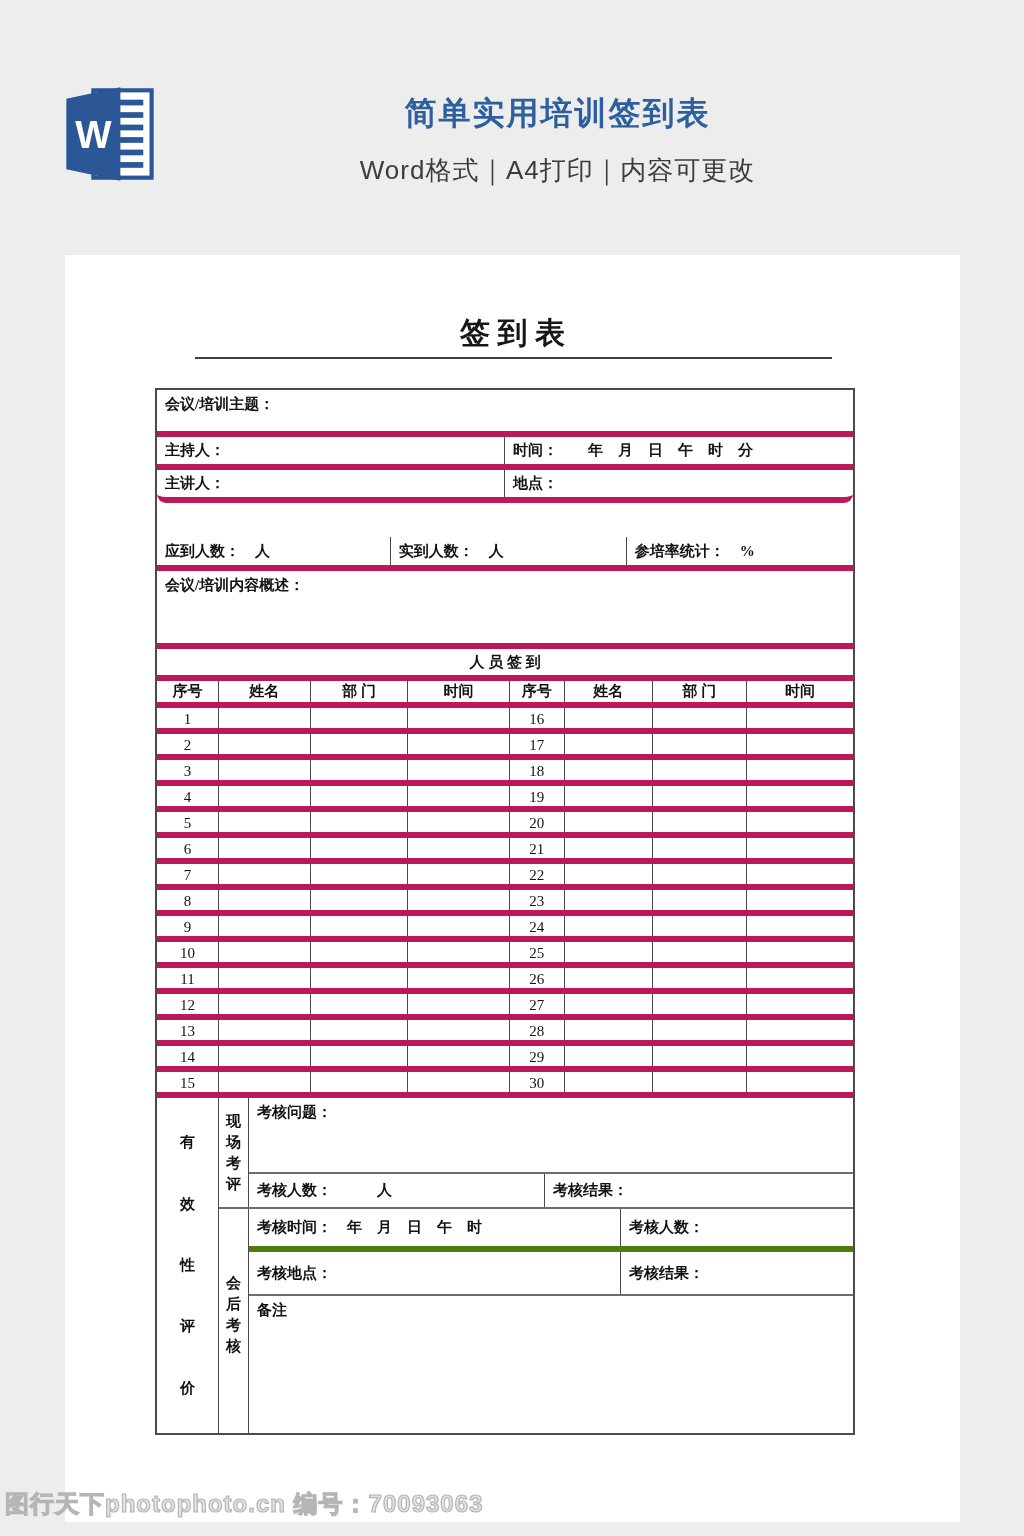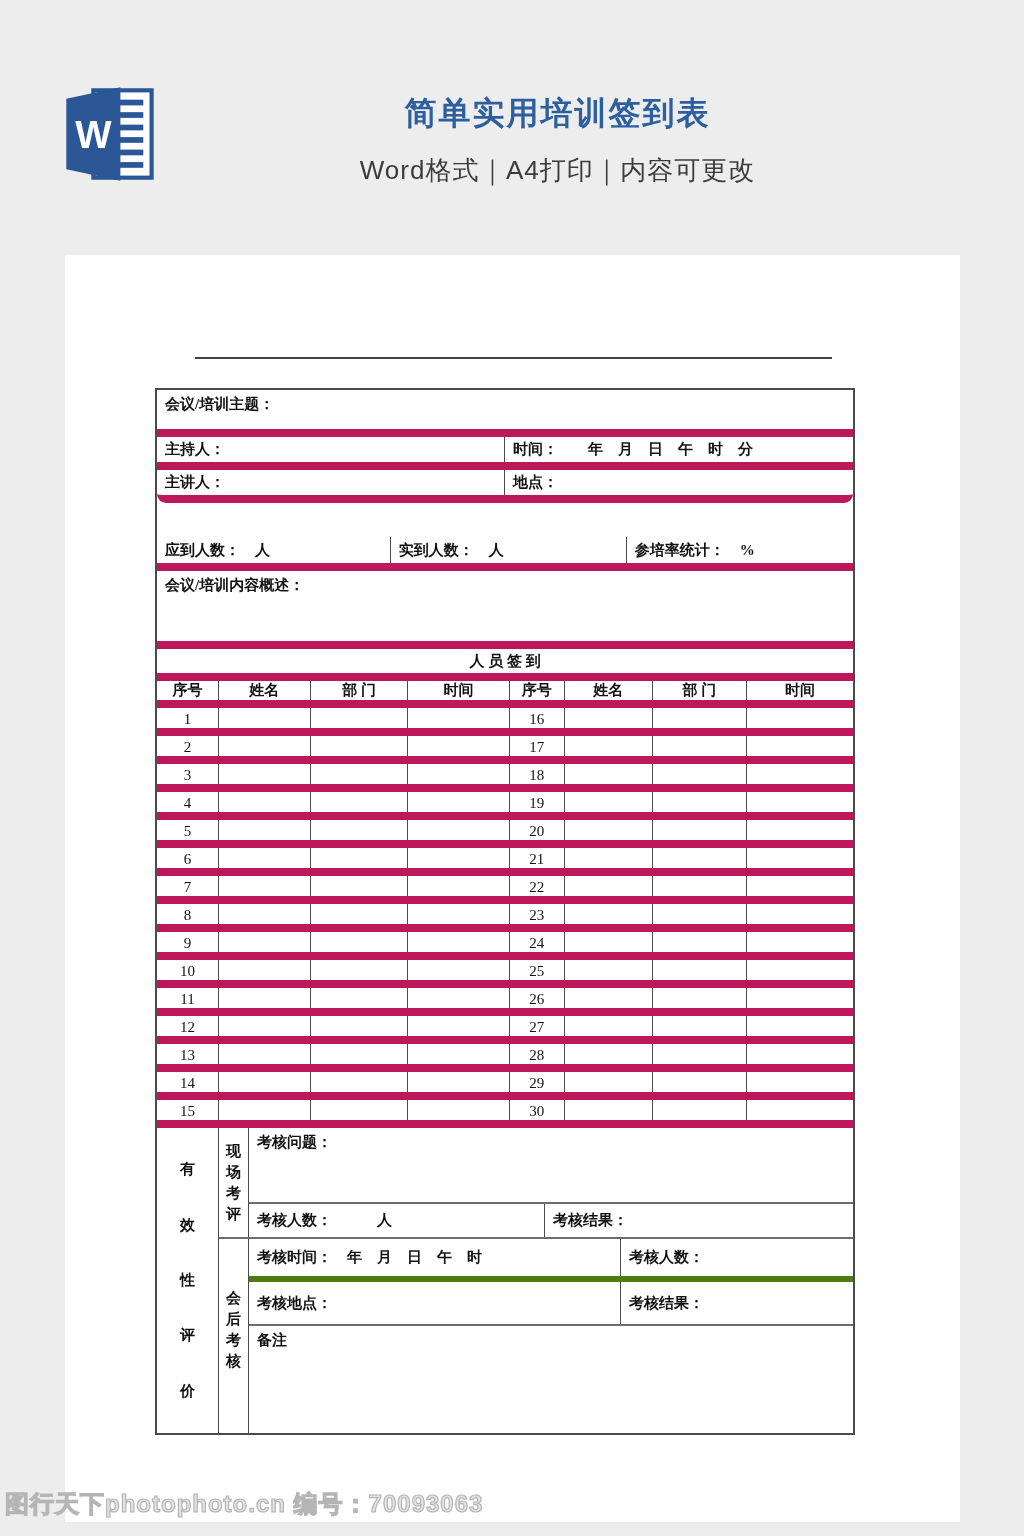--- a/index.html
+++ b/index.html
@@ -27,21 +27,21 @@
     font-size:30px; font-weight:bold; color:#161616;
   }
   .doc-underline { position:absolute; top:102px; left:130px; width:637px; height:2px; background:#424242; }
 
   
   .sheet {
     position:absolute; left:90px; top:133px; width:700px; height:1047px;
     border:2px solid #4b4b4b; display:flex; flex-direction:column;
     font-size:15px; color:#111;
   }
-  .trow { display:flex; border-bottom:8px solid #be185d; }
+  .trow { display:flex; border-bottom:6px solid #be185d; }
   .cell { border-right:1px solid #4b4b4b; display:flex; align-items:center; padding:0 8px; overflow:hidden; }
   .cell:last-child { border-right:none; }
   .lbl { font-weight:bold; }
   .top-left { align-items:flex-start !important; padding-top:5px !important; }
 
   .row-topic   { flex:0 0 47px; }
   .row-host    { flex:0 0 33px; }
   .row-speaker { flex:0 0 33px;border-radius:9px; }
   .row-counts  { flex:0 0 34px;margin-top:34px; }
   .row-overview{ flex:0 0 78px; }
@@ -109,20 +109,21 @@
     <polygon points="8,16 60,5 60,95 8,84" fill="#2b5797"></polygon>
     <text x="34" y="63" font-size="37" font-weight="bold" fill="#ffffff" text-anchor="middle" font-family="Liberation Sans, DejaVu Sans, sans-serif">W</text>
   </svg>
 </div>
 <div class="header-text">
   <div class="header-title">简单实用培训签到表</div>
   <div class="header-subtitle">Word格式｜A4打印｜内容可更改</div>
 </div>
 
 <div class="page">
+  <div class="doc-title">签 到 表</div>
   <div class="doc-underline"></div>
 
   <div class="sheet">
 
     <div class="trow row-topic">
       <div class="cell lbl top-left">会议/培训主题：</div>
     </div>
 
     <div class="trow row-host">
       <div class="cell lbl w-half">主持人：</div>

